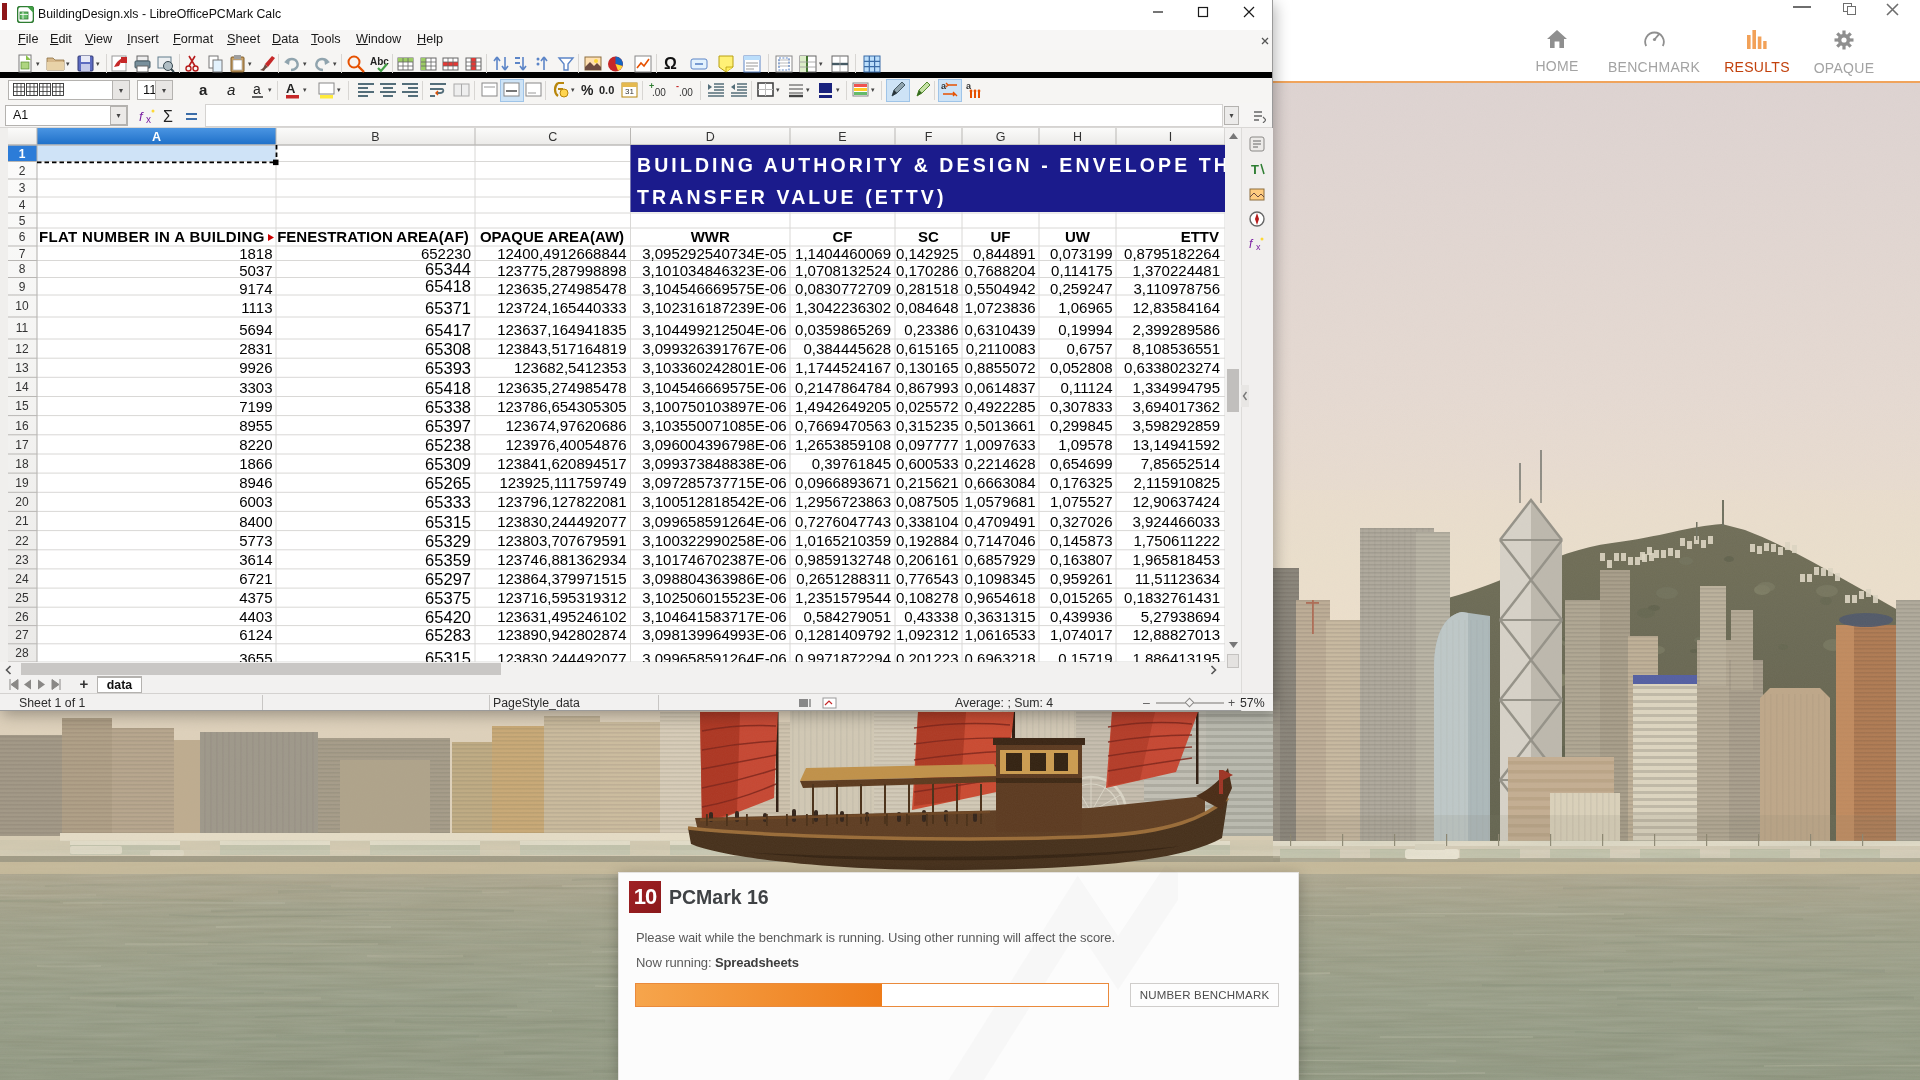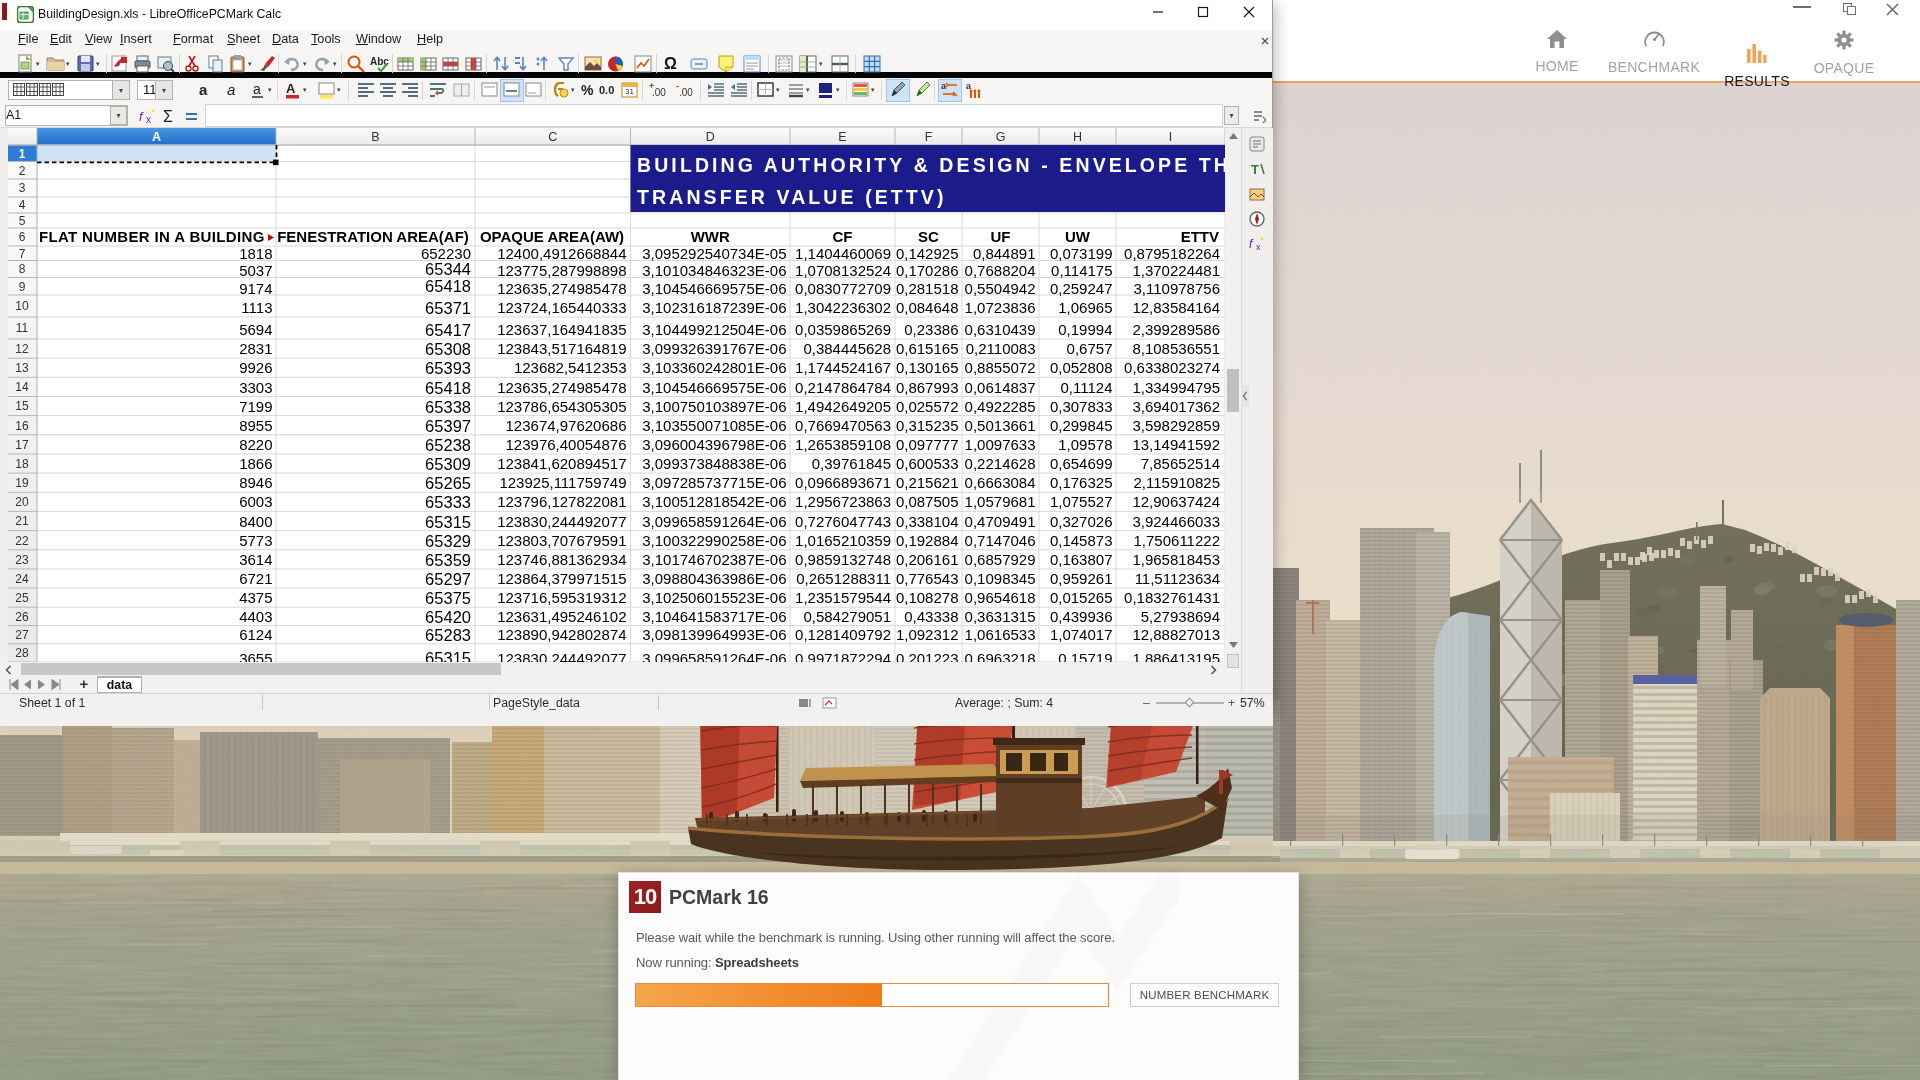--- a/index.html
+++ b/index.html
@@ -11,21 +11,21 @@
 #menu span{position:absolute;top:2px}
 #menu u{text-decoration:underline}
 #tb1{position:absolute;left:0;top:50px;width:100%;height:28px;background:#f6f5f3;border-bottom:6px solid #000000}
 #tb2{position:absolute;left:0;top:78px;width:100%;height:25px;background:#f6f5f3}
 #fbar{position:absolute;left:0;top:103px;width:100%;height:25px;background:#f6f5f4;border-bottom:1px solid #d9d7d5}
 .sep{position:absolute;top:4px;width:1px;height:19px;background:#d8d6d3}
 .dd{position:absolute;width:8px;height:20px;font-size:7px;color:#444;line-height:20px}
 .ibx{position:absolute;background:#fff;border:1px solid #b4b2af}
 #hsb{position:absolute;left:0;top:662px;width:1241px;height:14px;background:#f2f1f0}
 #tabs{position:absolute;left:0;top:676px;width:1241px;height:17px;background:#f2f1f0}
-#sbar{position:absolute;left:0;top:693px;width:1273px;height:33px;background:#f2f1f0;border-top:1px solid #d4d2d0;font-size:12.3px;color:#2c2c2c}
+#sbar{position:absolute;left:0;top:693px;width:1273px;height:17px;background:#f2f1f0;border-top:1px solid #d4d2d0;font-size:12.3px;color:#2c2c2c}
 #vsb{position:absolute;left:1225px;top:128px;width:16px;height:548px;background:#f2f1f0}
 #sidebar{position:absolute;left:1241px;top:128px;width:32px;height:583px;background:#f1efee;border-left:1px solid #dddbd9}
 #pchead{position:absolute;left:1273px;top:0;width:647px;height:83px;background:#fff;border-bottom:2px solid #f0a45c}
 .nav{position:absolute;top:28px;text-align:center;color:#a3a3a3}
 .nav .lb{font-size:14px;letter-spacing:.3px;margin-top:6px}
 #dlg{position:absolute;left:618px;top:872px;width:681px;height:208px;background:#fcfcfc;border:1px solid #e4e2e0;border-bottom:none;box-shadow:0 3px 14px rgba(0,0,0,.25)}
 #dlg .wm{position:absolute;right:120px;top:-10px;width:260px;height:230px;overflow:hidden;opacity:.035}
 #logo{position:absolute;left:10px;top:8px;width:32px;height:32px;background:linear-gradient(135deg,#a02124,#8a191b);color:#fff;font-weight:bold;font-size:22px;letter-spacing:-1px;text-align:center;line-height:32px}
 #dlg .ttl{position:absolute;left:50px;top:13px;font-size:19.5px;font-weight:600;color:#3f4245}
 #dlg .p1{position:absolute;left:17px;top:57px;font-size:13px;letter-spacing:-0.1px;color:#5a5a5a}
@@ -533,21 +533,21 @@
         <path d="M10,0 L20,9 L17,9 L17,18 L12.4,18 L12.4,11.5 L7.6,11.5 L7.6,18 L3,18 L3,9 L0,9 Z" fill="#8f8f8f"></path>
       </svg>
 <div class="lb">HOME</div></div>
 <div class="nav" style="left:306px;top:30px;width:150px">
 <svg width="21" height="19" viewBox="0 0 21 19">
         <path d="M2.2,16 A9.3,9.3 0 1 1 18.8,16" stroke="#8f8f8f" stroke-width="1.8" fill="none"></path>
         <path d="M10.5,9.5 L15.5,3.6" stroke="#8f8f8f" stroke-width="1.8"></path>
         <circle cx="10.5" cy="9.5" r="1.6" fill="#8f8f8f"></circle>
       </svg>
 <div class="lb">BENCHMARK</div></div>
-<div class="nav" style="left:434px;top:44px;width:100px;color:#0f172a">
+<div class="nav" style="left:434px;top:30px;width:100px;color:#c2410c">
 <svg width="20" height="19" viewBox="0 0 20 19">
         <rect x="0" y="5" width="3.6" height="14" fill="#f2a158"></rect>
         <rect x="5.4" y="0" width="3.6" height="19" fill="#f2a158"></rect>
         <rect x="10.8" y="6.5" width="3.6" height="12.5" fill="#f2a158"></rect>
         <rect x="16.2" y="11" width="3.4" height="8" fill="#f2a158"></rect>
       </svg>
 <div class="lb">RESULTS</div></div>
 <div class="nav" style="left:521px;top:30px;width:100px">
 <svg width="20" height="20" viewBox="0 0 20 20">
         <g fill="#8f8f8f">
@@ -597,21 +597,21 @@
           <rect x="1.5" y="1.5" width="9" height="9" fill="none" stroke="#1a1a1a" stroke-width="1.2"></rect>
         </svg></div>
 <div class="wb" style="left:1234px"><svg width="12" height="12">
           <path d="M1,1 L11,11 M11,1 L1,11" stroke="#1a1a1a" stroke-width="1.2"></path>
         </svg></div>
 </div>
 <div id="menu">
       <span style="left:18px"><u>F</u>ile</span>
       <span style="left:50px"><u>E</u>dit</span>
       <span style="left:85px"><u>V</u>iew</span>
-      <span style="left:120px"><u>I</u>nsert</span>
+      <span style="left:127px"><u>I</u>nsert</span>
       <span style="left:173px"><u>F</u>ormat</span>
       <span style="left:227px"><u>S</u>heet</span>
       <span style="left:272px"><u>D</u>ata</span>
       <span style="left:311px"><u>T</u>ools</span>
       <span style="left:356px"><u>W</u>indow</span>
       <span style="left:417px"><u>H</u>elp</span>
       <svg class="ab" style="left:1261px;top:7px" width="8" height="8">
         <path d="M1,1 L7,7 M7,1 L1,7" stroke="#555" stroke-width="1.3"></path>
       </svg>
     </div>
@@ -938,21 +938,21 @@
       </svg>
       <svg class="ic2" style="left:965px;top:2px" width="20" height="20" viewBox="0 0 20 20">
         <text x="1" y="9" font-size="9" font-weight="bold" fill="#333">a</text>
         <path d="M6,12 v6 M10,12 v6 M14,12 v6" stroke="#e65100" stroke-width="2"></path>
         <circle cx="6" cy="11" r="1.4" fill="#e65100"></circle>
         <circle cx="10" cy="11" r="1.4" fill="#e65100"></circle>
         <circle cx="14" cy="11" r="1.4" fill="#e65100"></circle>
       </svg>
     </div>
 <div id="fbar">
-<div class="ibx" style="left:5px;top:2px;width:123px;height:21px;font-size:12.5px;line-height:19px;color:#111">A1</div>
+<div class="ibx" style="left:5px;top:2px;width:123px;height:21px;font-size:12.5px;padding-left:7px;line-height:19px;color:#111">A1</div>
 <div class="ab" style="left:110px;top:3px;width:17px;height:19px;background:#eceae8;border:1px solid #b4b2af;font-size:8px;text-align:center;line-height:18px;color:#444">▾</div>
 <svg class="ab" style="left:139px;top:5px" width="18" height="16">
         <text x="0" y="13" font-size="13" font-style="italic" fill="#7b1fa2">f</text>
         <text x="7" y="15" font-size="10" fill="#7b1fa2">x</text>
         <circle cx="14" cy="3" r="1.5" fill="#fdd835"></circle>
       </svg>
 <svg class="ab" style="left:162px;top:4px" width="16" height="18">
         <text x="1" y="15" font-size="16" fill="#222">Σ</text>
       </svg>
 <svg class="ab" style="left:184px;top:6px" width="15" height="14">

